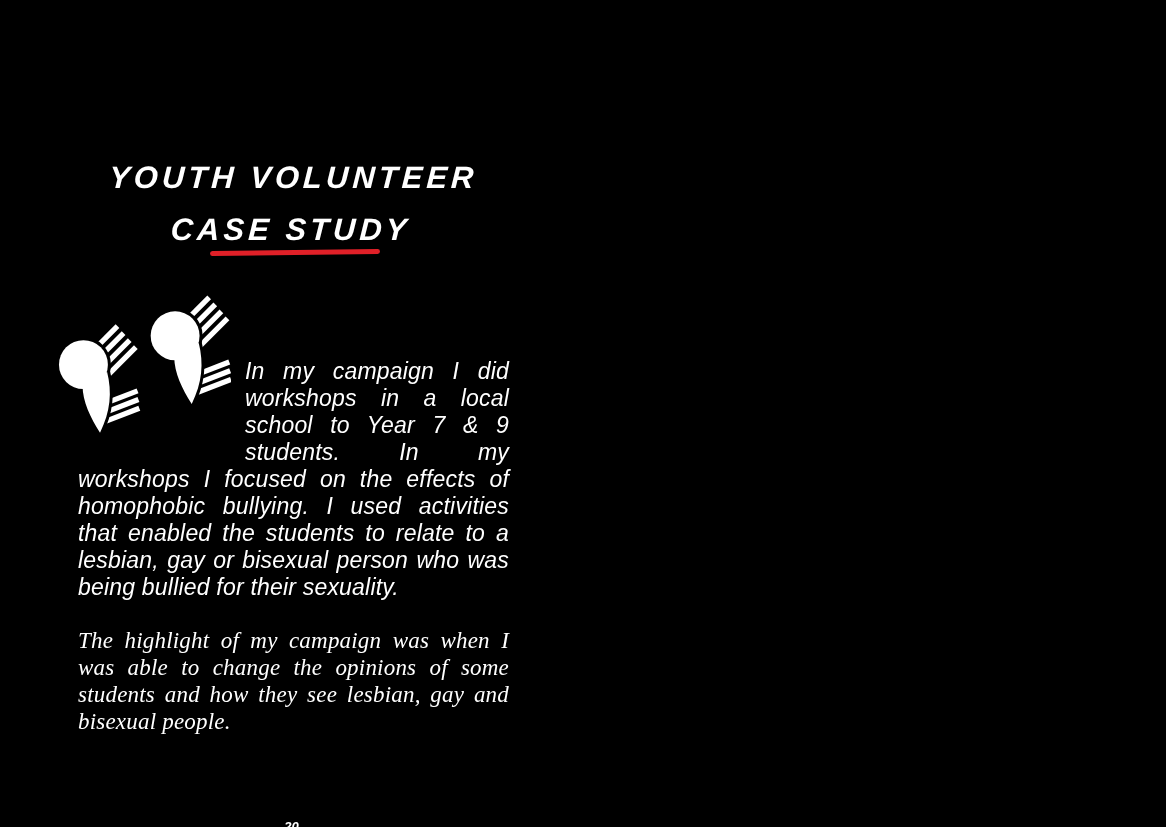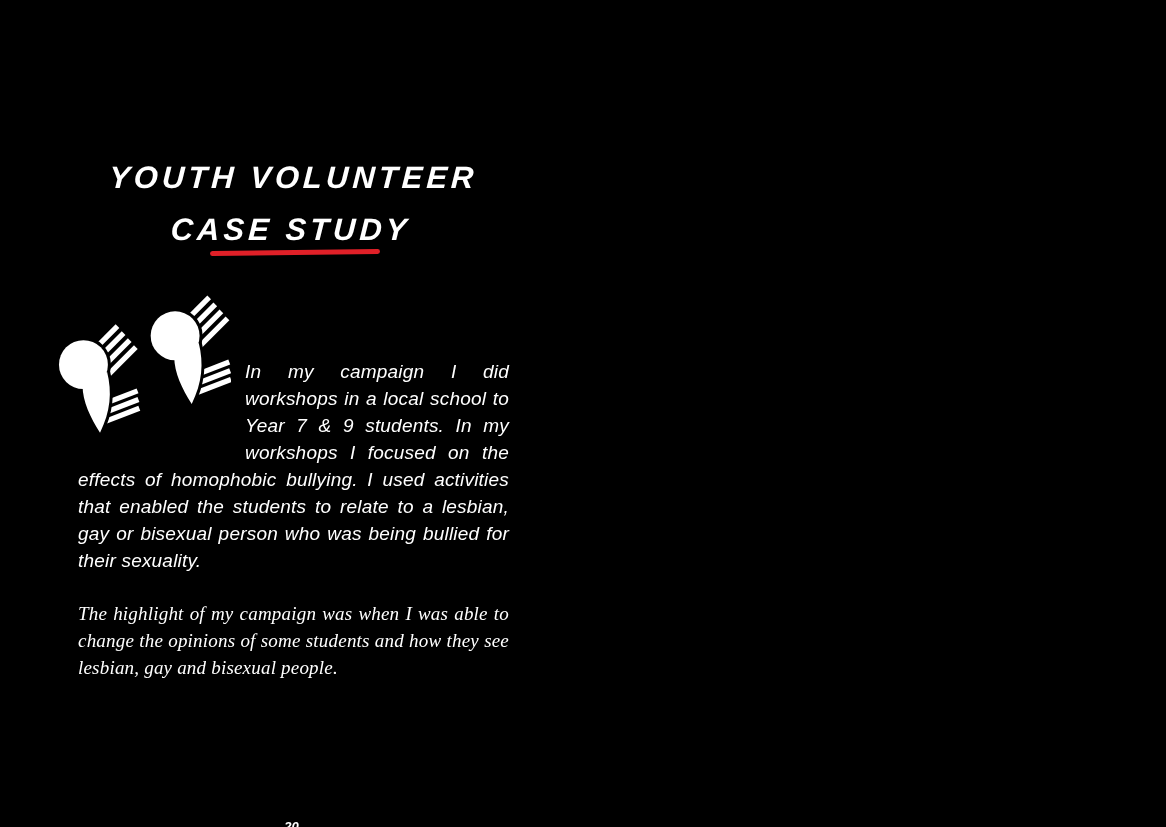--- a/index.html
+++ b/index.html
@@ -17,21 +17,21 @@
     text-align:center;font-style:italic;font-weight:bold;
     font-size:31px;line-height:52px;letter-spacing:4px;
     transform:skewX(-3deg);color:#ffffff;white-space:nowrap;
   }
   .title-underline{
     position:absolute;left:210px;top:250px;width:170px;height:5px;
     background:#e02028;border-radius:3px;transform:rotate(-0.7deg);
   }
 
   .body-block{
-    position:absolute;font-style:italic;font-size:19px;line-height:27px;
+    position:absolute;font-style:italic;font-size:23px;line-height:27px;
     text-align:justify;color:#ffffff;letter-spacing:0.2px;
   }
   .body-left{left:78px;top:358px;width:431px;}
   .body-block p{margin:0;}
   .body-block p + p{margin-top:26px;font-family:Liberation Serif, serif;}
   .float-spacer{float:left;width:167px;height:82px;}
 
   .quotes-open{position:absolute;left:52px;top:292px;width:179px;height:147px;}
 
   .pagenum{

